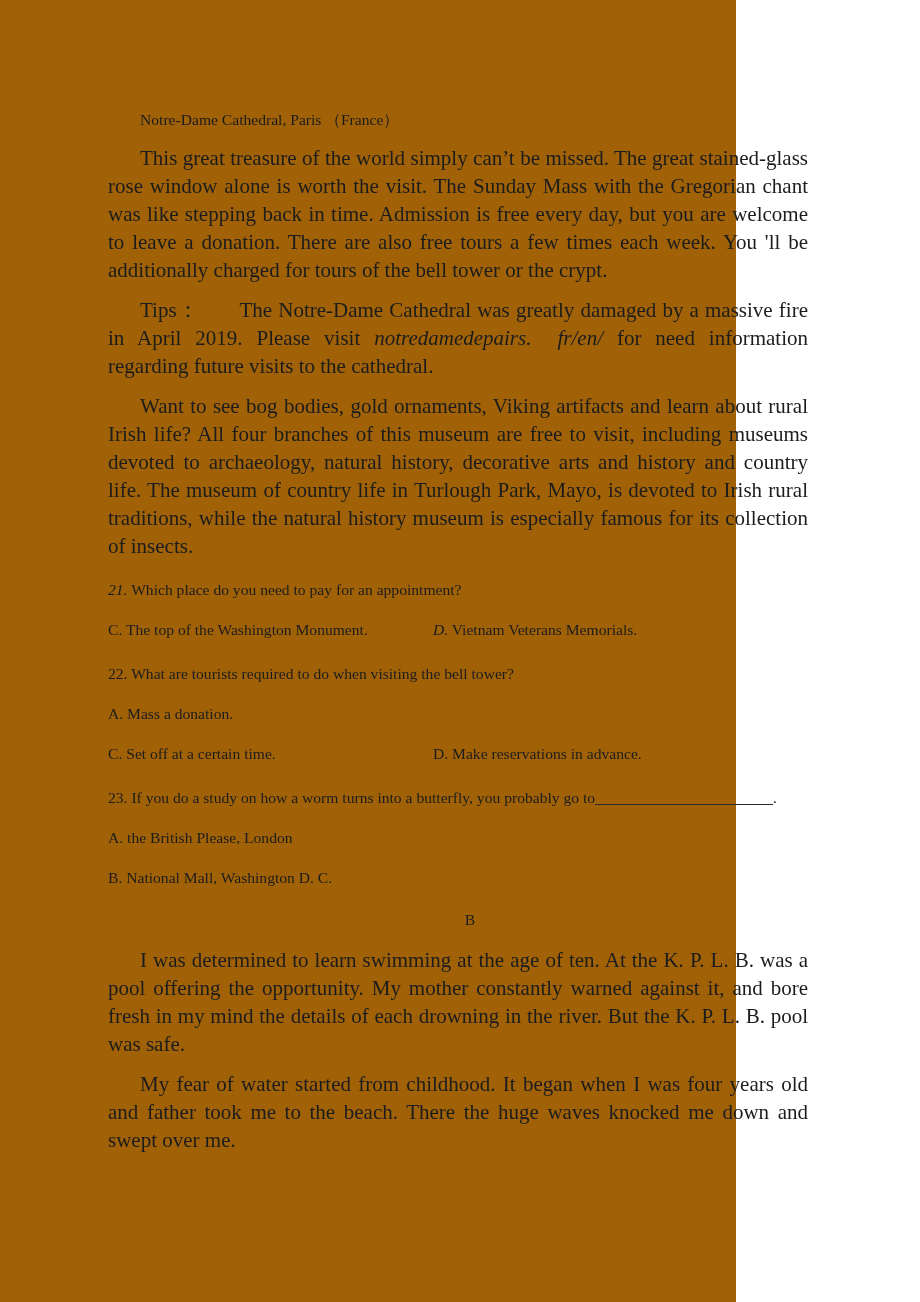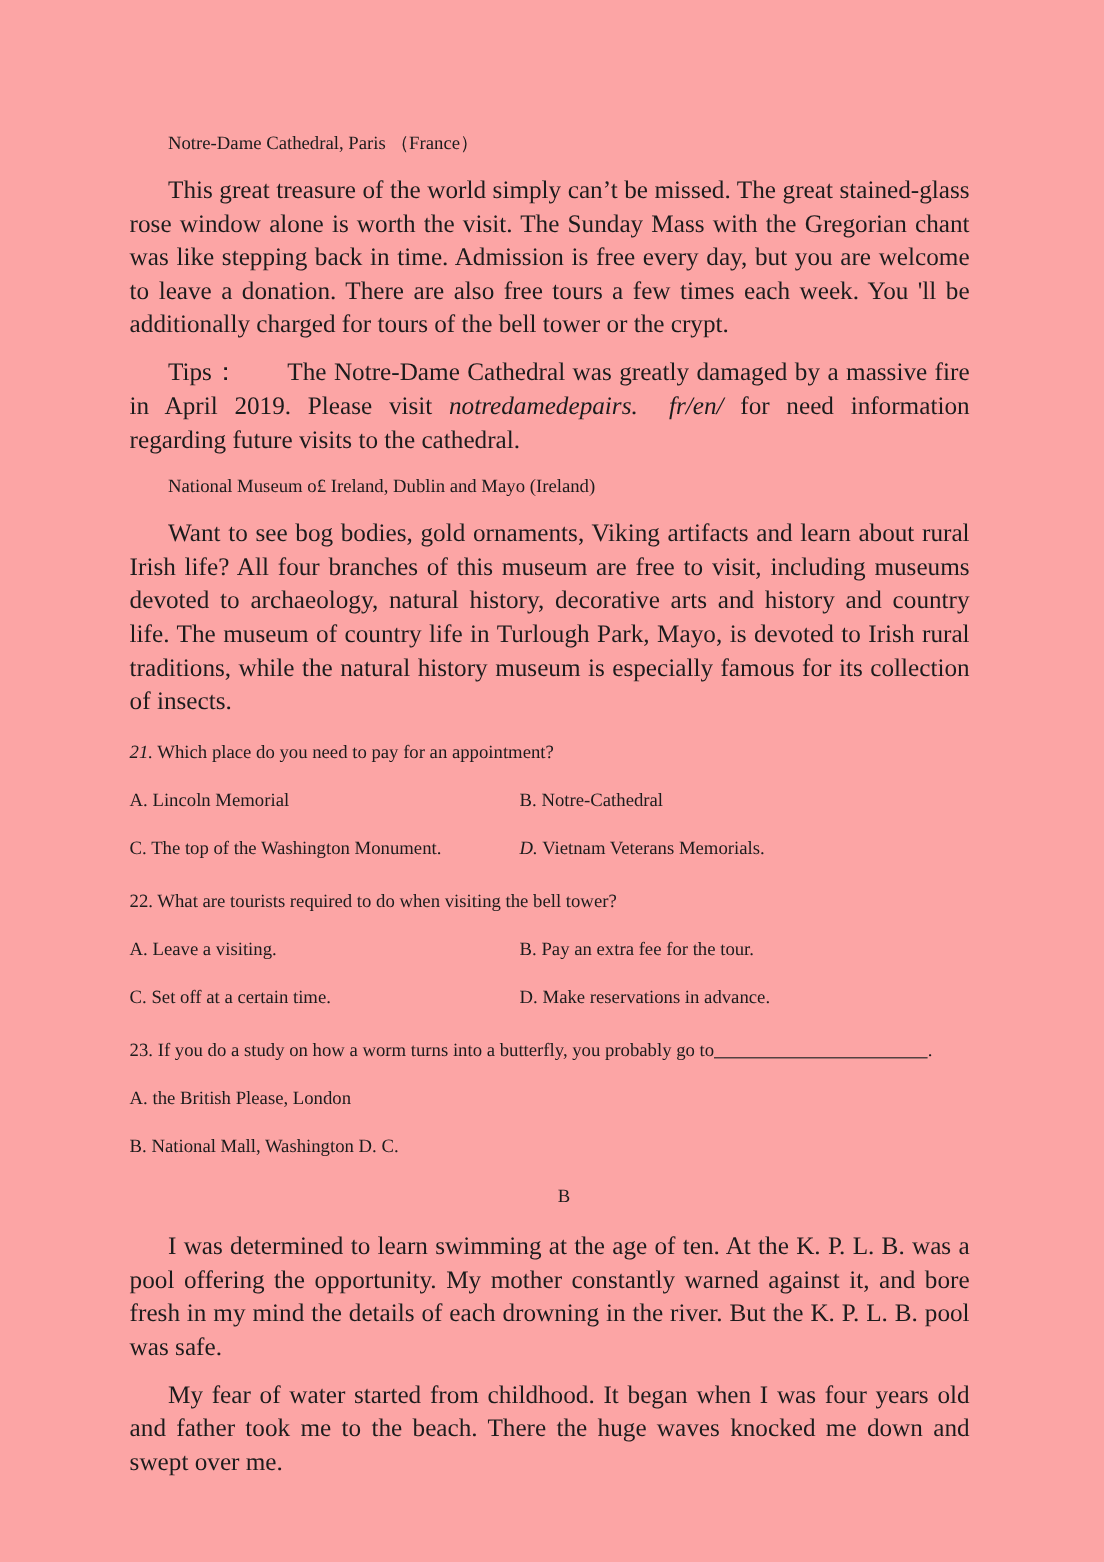--- a/index.html
+++ b/index.html
@@ -13,23 +13,23 @@
     position: relative;
     font-family: "Liberation Serif", "DejaVu Serif", serif;
     color: #1a1a1a;
     overflow: hidden;
   }
 
   .page {
     position: absolute;
     left: 0;
     top: 0;
-    width: 920px;
+    width: 736px;
     height: 1302px;
-    background: #fca5a5;
+    background: #a16207;
   }
 
   .content {
     position: absolute;
     left: 108px;
     top: 106px;
     width: 700px;
   }
 
   
@@ -116,51 +116,42 @@
 
 <div class="page">
   <div class="content">
 
     <div class="heading-line">Notre-Dame Cathedral, Paris  （France）</div>
 
     <p class="para indent">This great treasure of the world simply can’t be missed. The great stained-glass rose window alone is worth the visit. The Sunday Mass with the Gregorian chant was like stepping back in time. Admission is free every day, but you are welcome to leave a donation. There are also free tours a few times each week. You 'll be additionally charged for tours of the bell tower or the crypt.</p>
 
     <p class="para indent"><span>Tips：</span><span class="gap-md"></span><span>The Notre-Dame Cathedral was greatly damaged by a massive fire in April 2019. Please visit</span> <span class="italic">notredamedepairs.</span><span class="gap-sm"></span><span class="italic">fr/en/</span> <span>for need information regarding future visits to the cathedral.</span></p>
 
-    <div class="heading-line">National Museum o£ Ireland, Dublin and Mayo (Ireland)</div>
 
     <p class="para indent">Want to see bog bodies, gold ornaments, Viking artifacts and learn about rural Irish life? All four branches of this museum are free to visit, including museums devoted to archaeology, natural history, decorative arts and history and country life. The museum of country life in Turlough Park, Mayo, is devoted to Irish rural traditions, while the natural history museum is especially famous for its collection of insects.</p>
 
     <div class="question"><span class="q-num-italic">21.</span>
       <span>Which place do you need to pay for an appointment?</span></div>
 
     <div class="options-grid">
-      <div class="opt-row">
-        <div class="opt-cell col-a"><span>A.</span>
-          <span>Lincoln Memorial</span></div>
-        <div class="opt-cell col-b"><span>B.</span>
-          <span>Notre-Cathedral</span></div>
-      </div>
       <div class="opt-row">
         <div class="opt-cell col-a"><span>C.</span>
           <span>The top of the Washington Monument.</span></div>
         <div class="opt-cell col-b"><span class="italic">D.</span>
           <span>Vietnam Veterans Memorials.</span></div>
       </div>
     </div>
 
     <div class="question"><span>22.</span>
       <span>What are tourists required to do when visiting the bell tower?</span></div>
 
     <div class="options-grid">
       <div class="opt-row">
         <div class="opt-cell col-a"><span>A.</span>
-          <span>Leave a visiting.</span></div>
-        <div class="opt-cell col-b"><span>B.</span>
-          <span>Pay an extra fee for the tour.</span></div>
+          <span>Mass a donation.</span></div>
       </div>
       <div class="opt-row">
         <div class="opt-cell col-a"><span>C.</span>
           <span>Set off at a certain time.</span></div>
         <div class="opt-cell col-b"><span>D.</span>
           <span>Make reservations in advance.</span></div>
       </div>
     </div>
 
     <div class="question"><span>23.</span>

